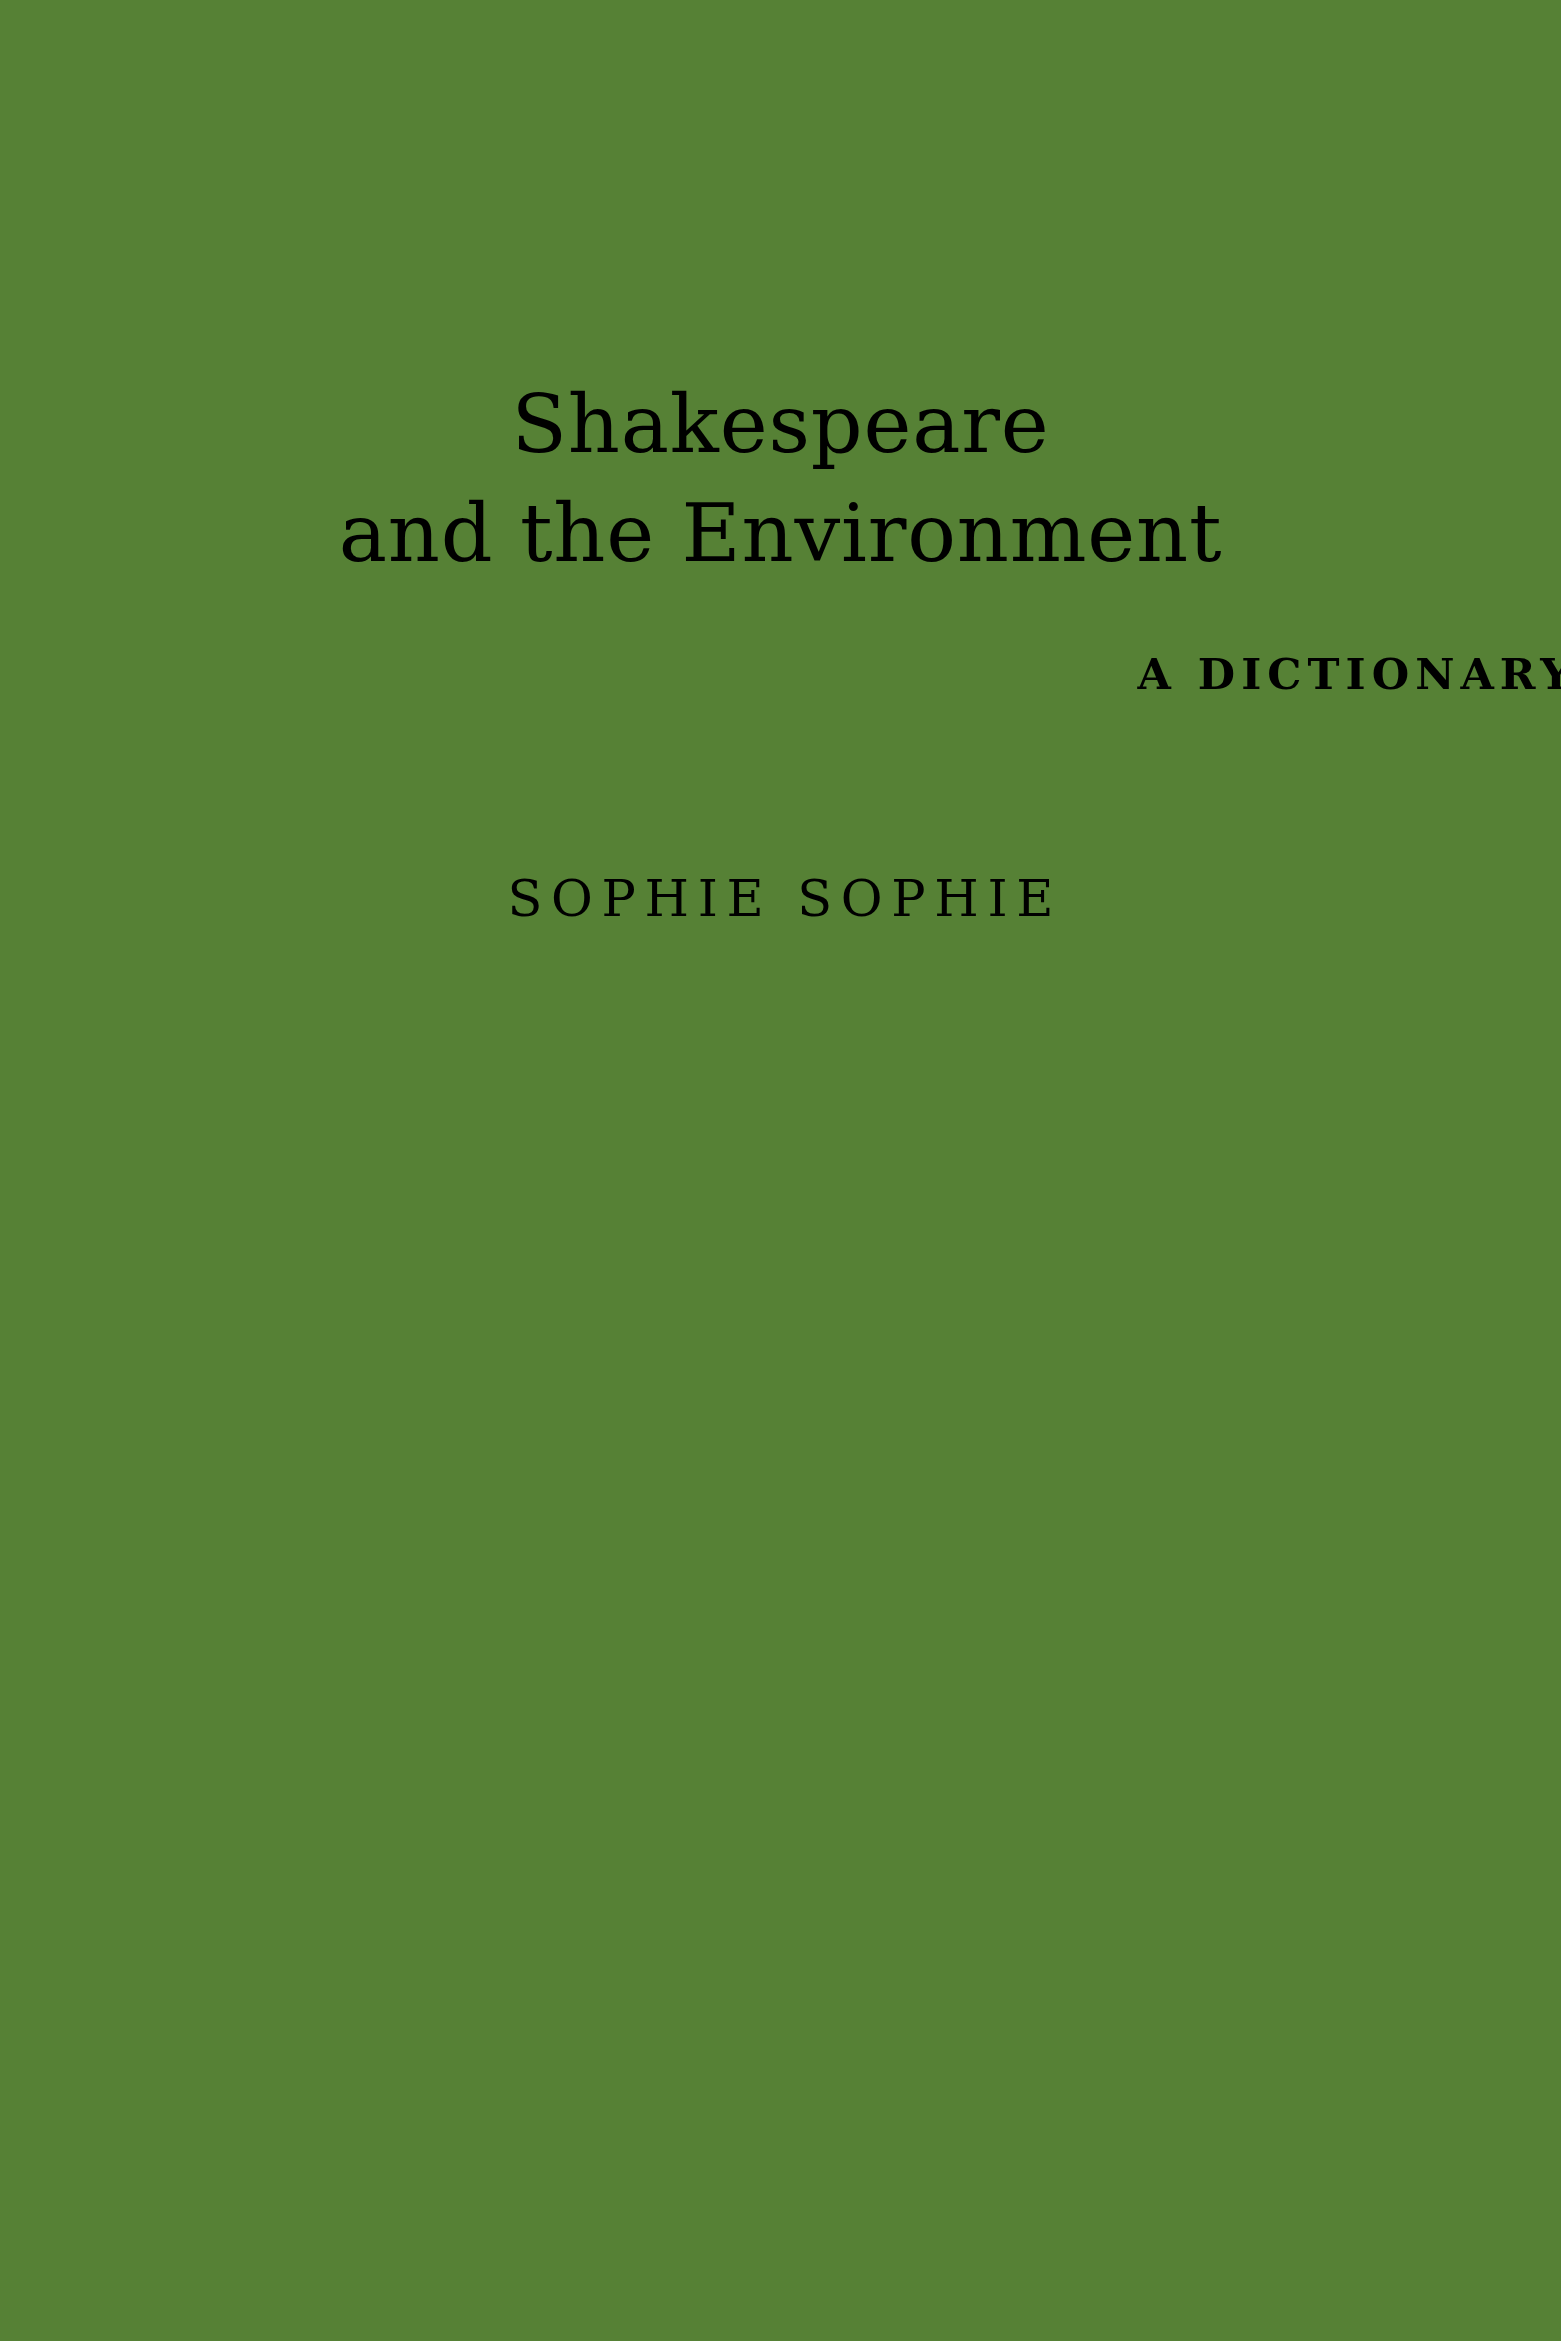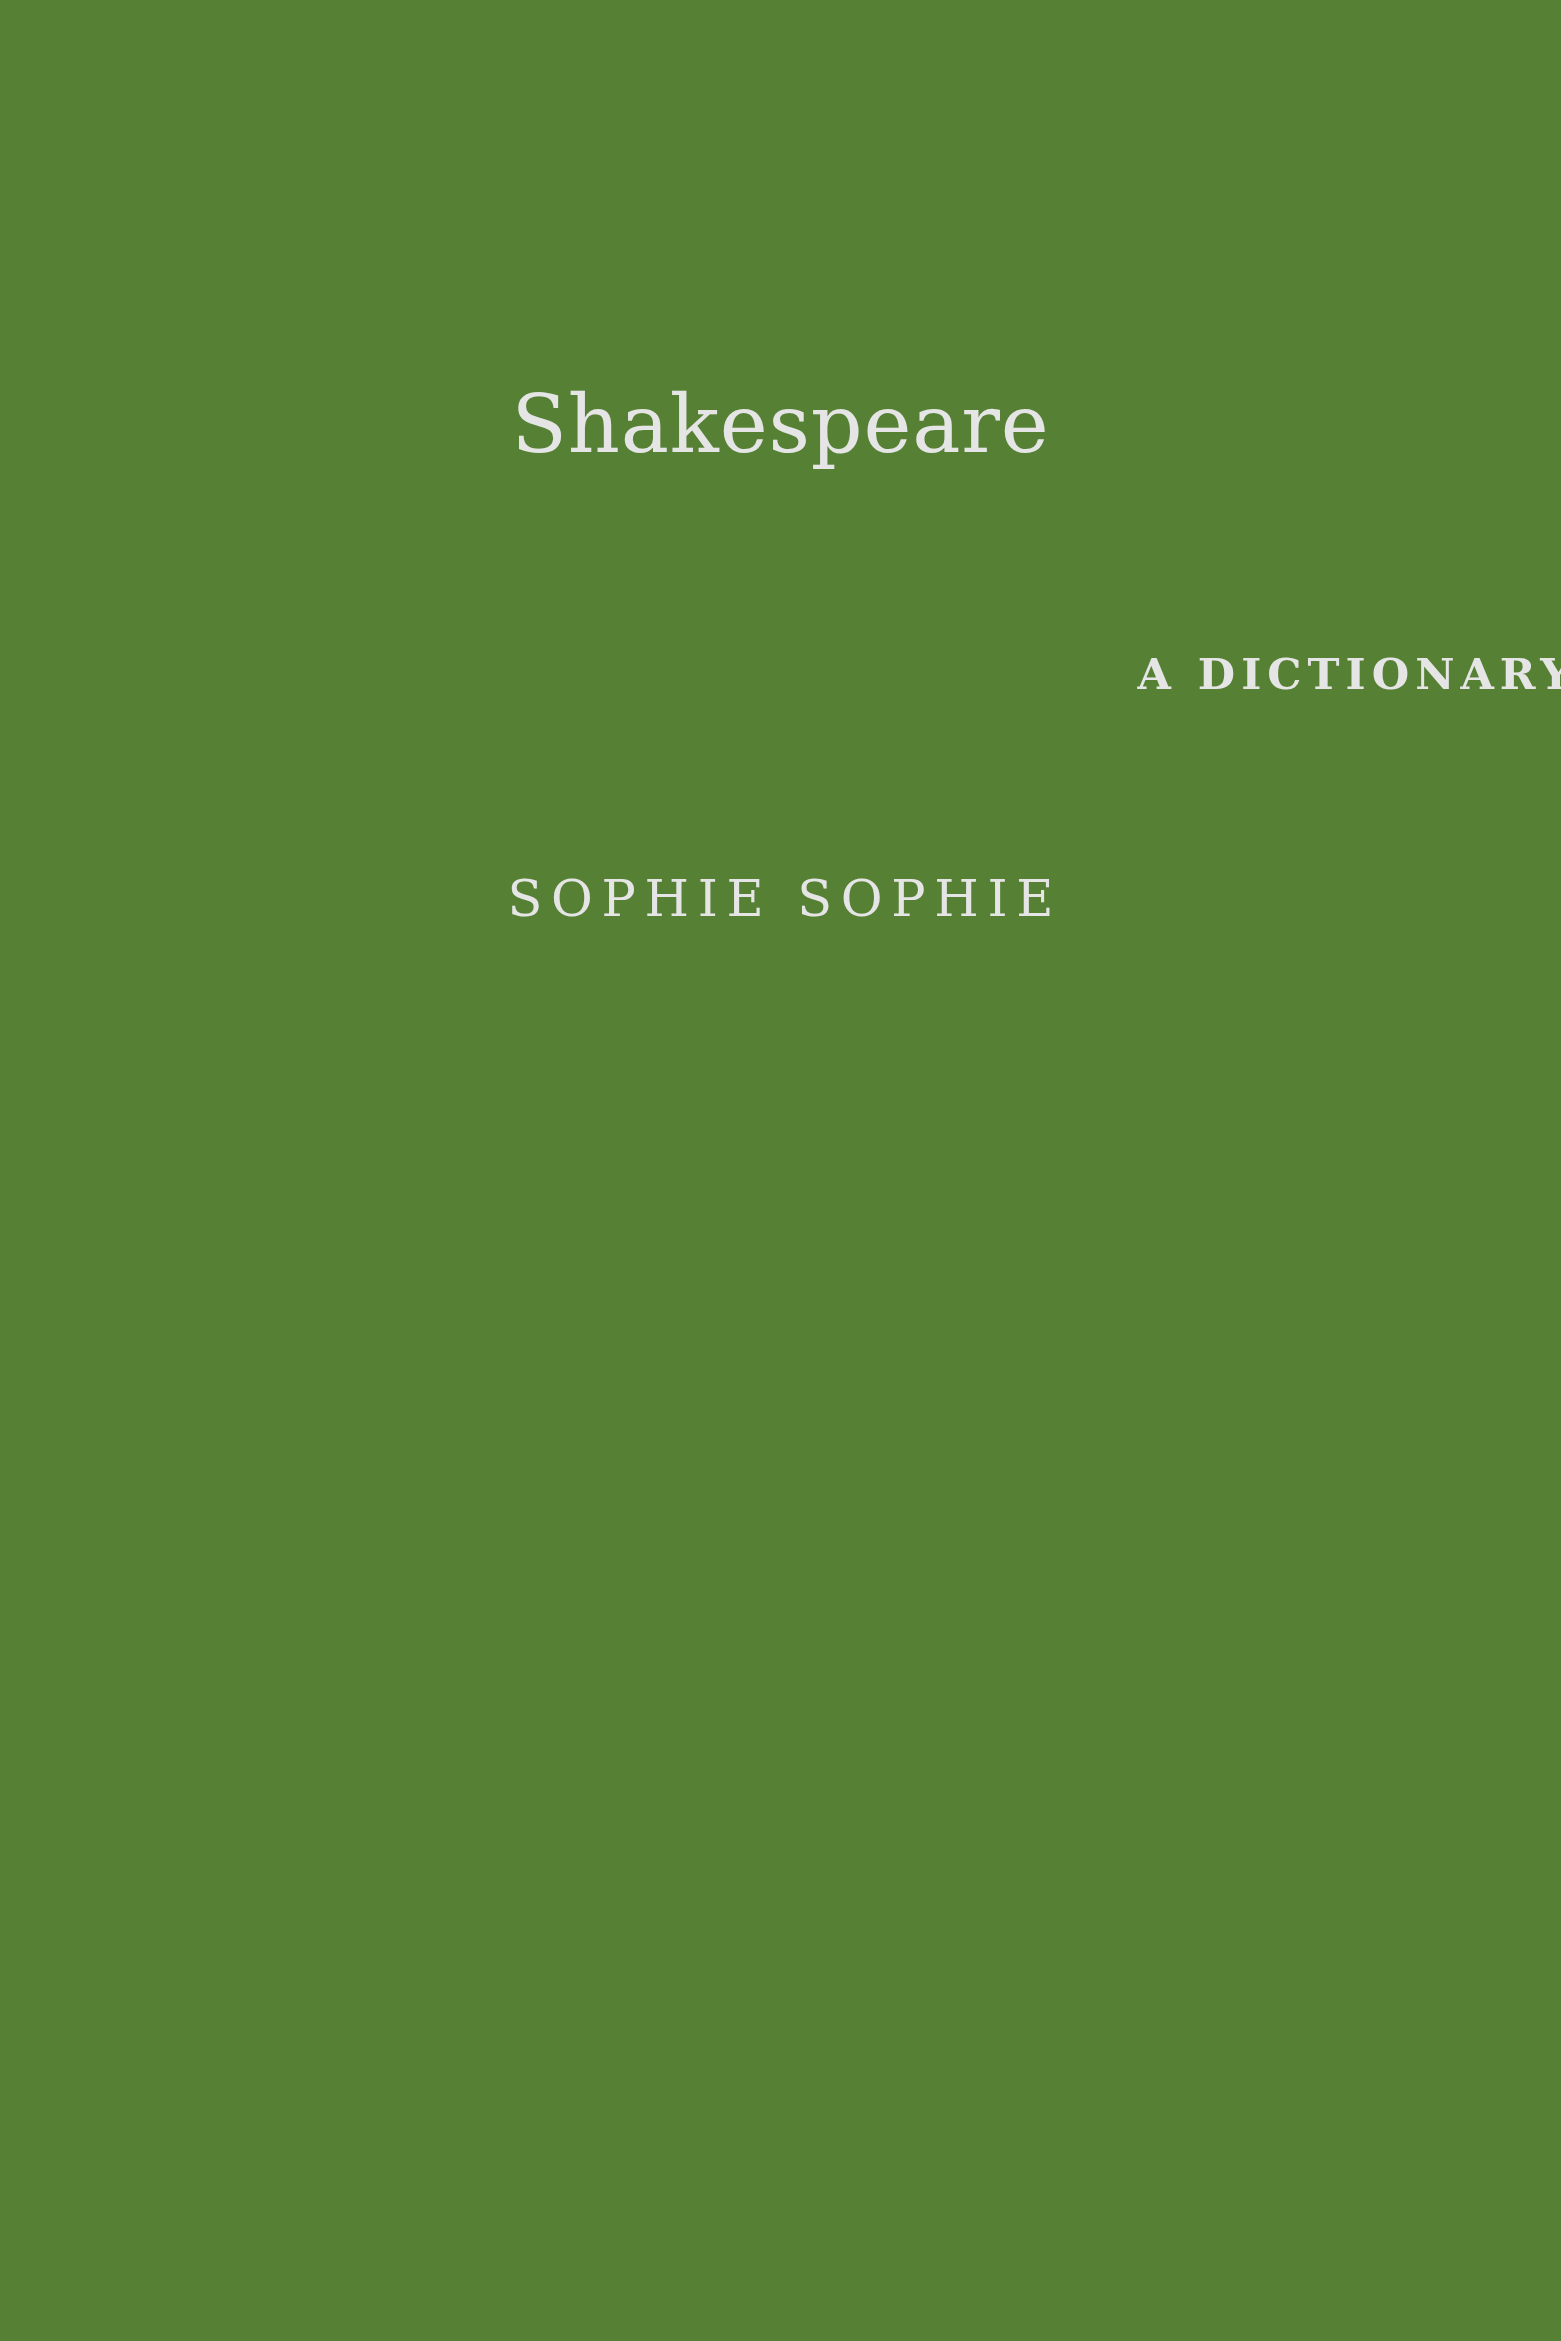--- a/index.html
+++ b/index.html
@@ -48,22 +48,23 @@
     font-size: 51px;
     font-weight: normal;
     letter-spacing: 0.17em;
     text-indent: 0.17em;
   }
   h1, p { margin: 0; font-weight: inherit; }
 </style>
 </head>
 <body>
 
-<div class="cover" style="background: rgb(86, 129, 53); color: #e5e5e5;">
+<div class="cover" style="background: rgb(86, 129, 53); color: #000000;">
   <h1 class="title-block">
     <span class="title-line">Shakespeare</span>
+    <span class="title-line">and the Environment</span>
   </h1>
 
   <p class="subtitle">A DICTIONARY</p>
 
   <p class="author">SOPHIE SOPHIE</p>
 </div>
 
 
 </body></html>

